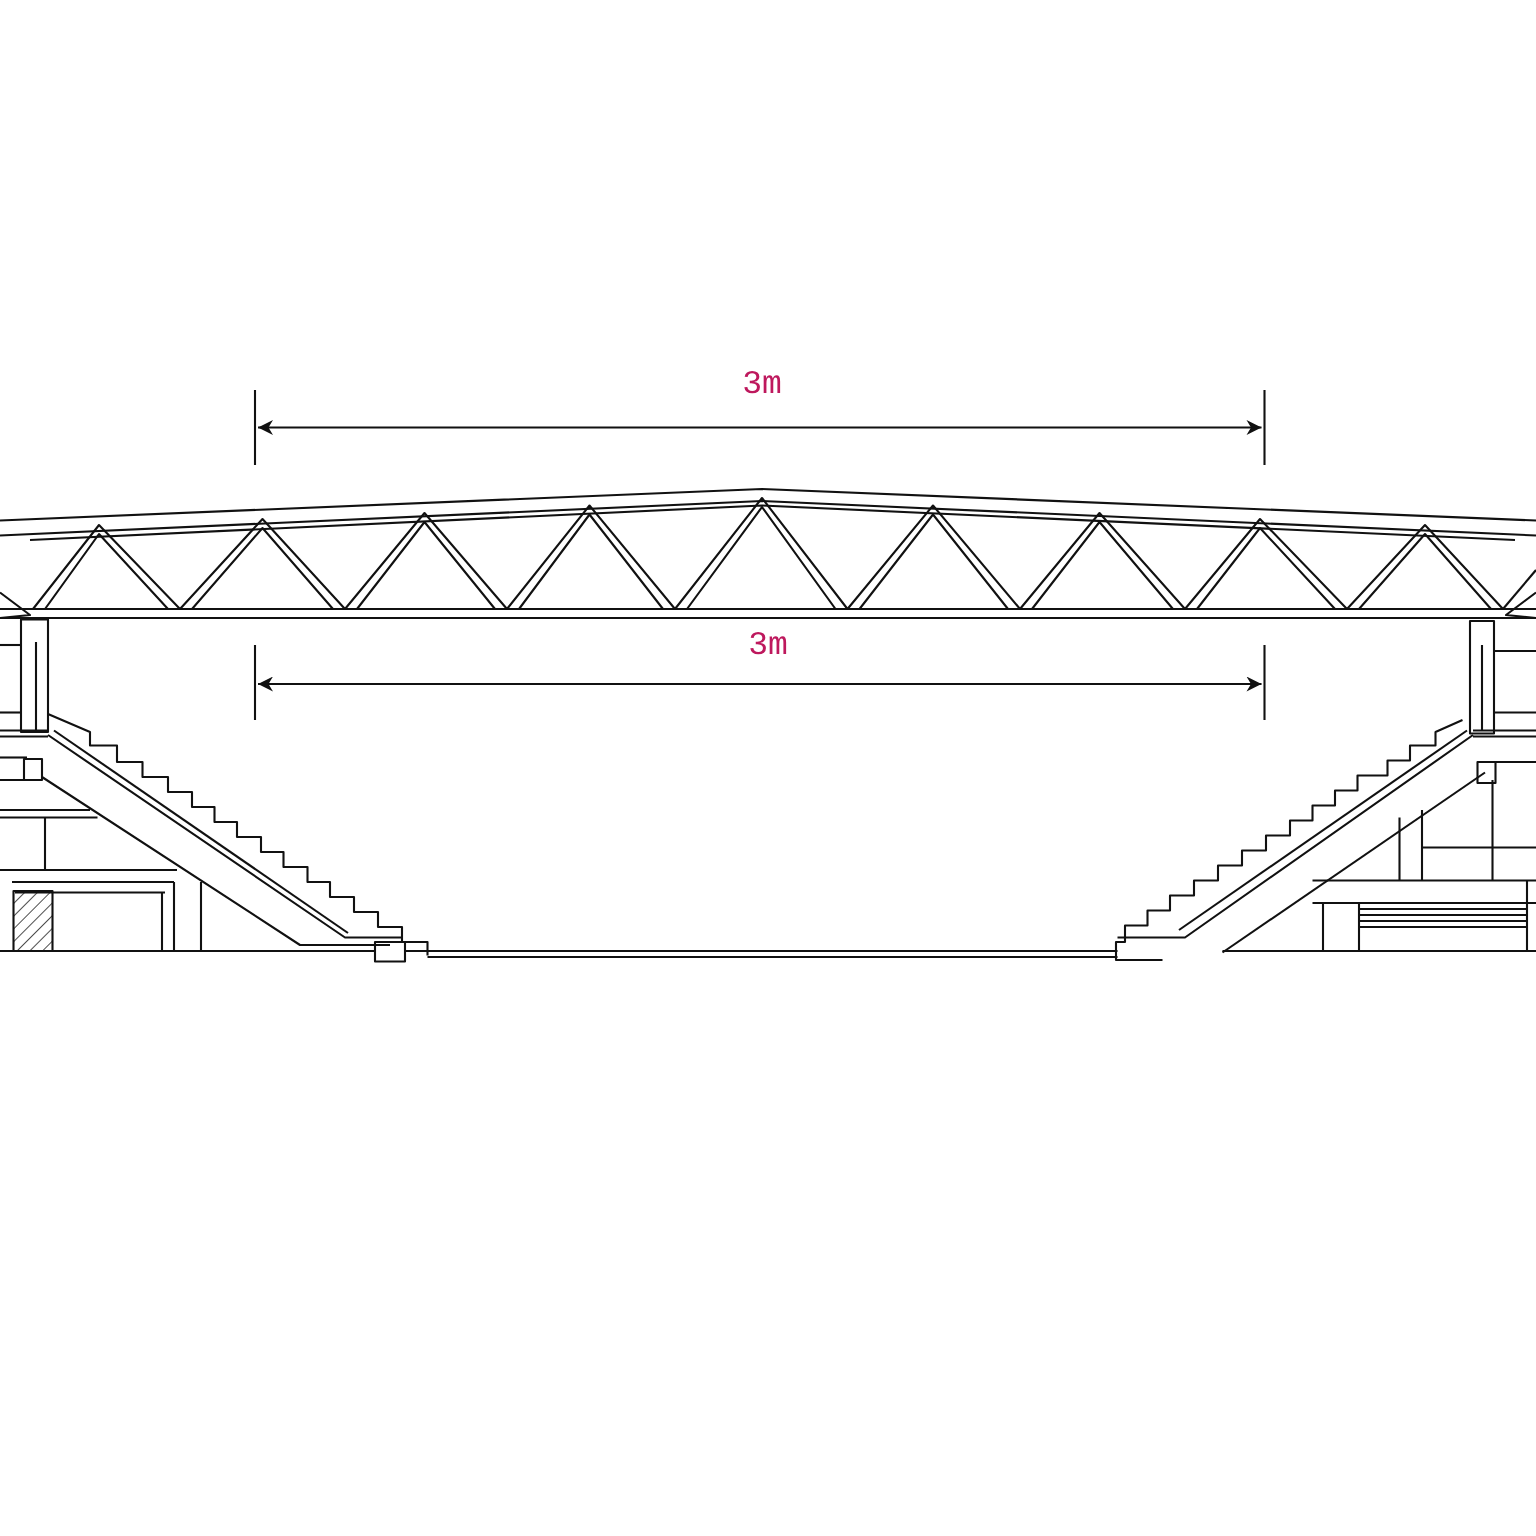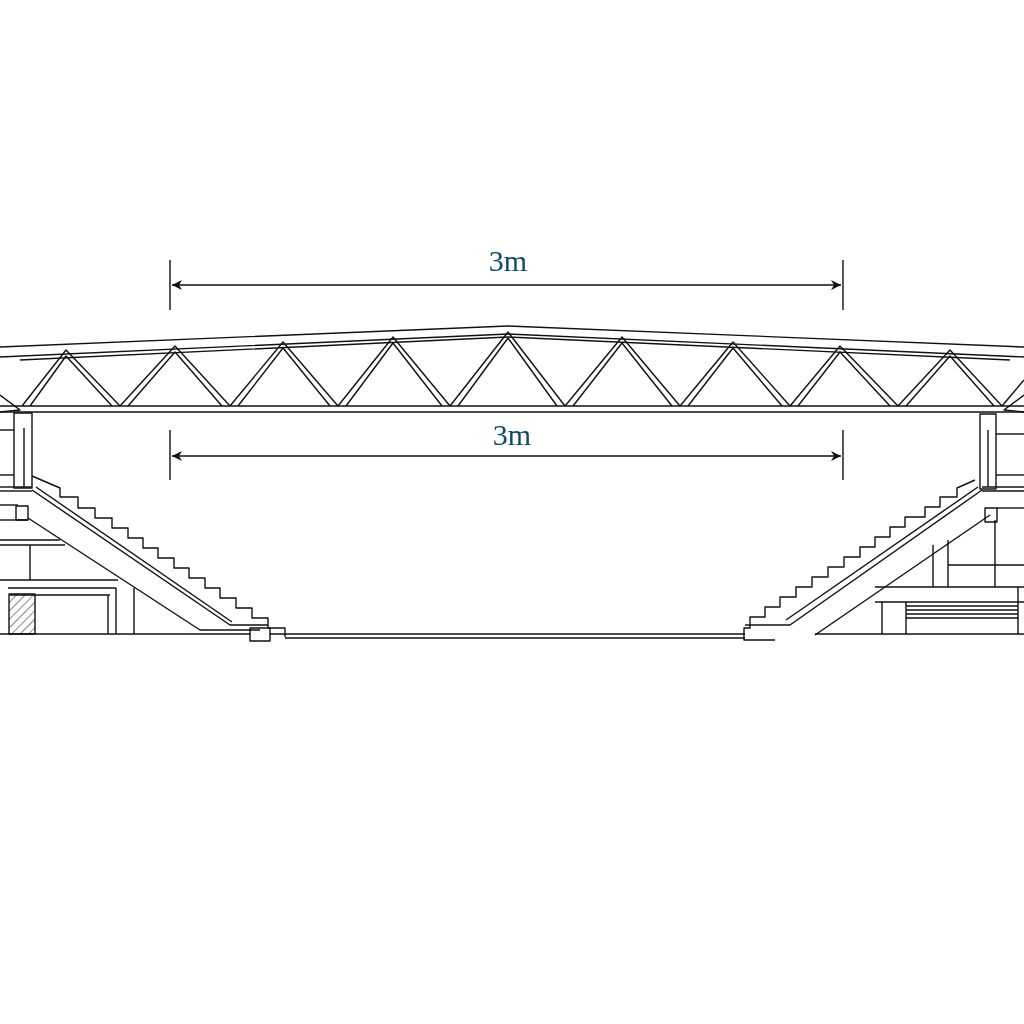--- a/index.html
+++ b/index.html
@@ -1,22 +1,22 @@
 <!DOCTYPE html>
 <html><head>
 <meta charset="utf-8">
 <style>
   html, body { margin: 0; padding: 0; background: #ffffff; }
   body { width: 1024px; height: 1024px; overflow: hidden; position: relative; }
   #canvas { position: absolute; left: 0; top: 0; width: 1024px; height: 1024px; }
   .dim-label {
     position: absolute;
-    font-family: Liberation Serif, serif;
-    font-size: 30px;
-    color: #0c4a6e;
+    font-family: Liberation Mono, monospace;
+    font-size: 22px;
+    color: #be185d;
     transform: translateX(-50%);
     letter-spacing: 0px;
   }
   svg line, svg polyline, svg path, svg rect, svg polygon { vector-effect: non-scaling-stroke; }
 </style>
 </head>
 <body>
 
 <svg id="canvas" viewBox="0 0 1024 1024" xmlns="http://www.w3.org/2000/svg">
   <defs>

